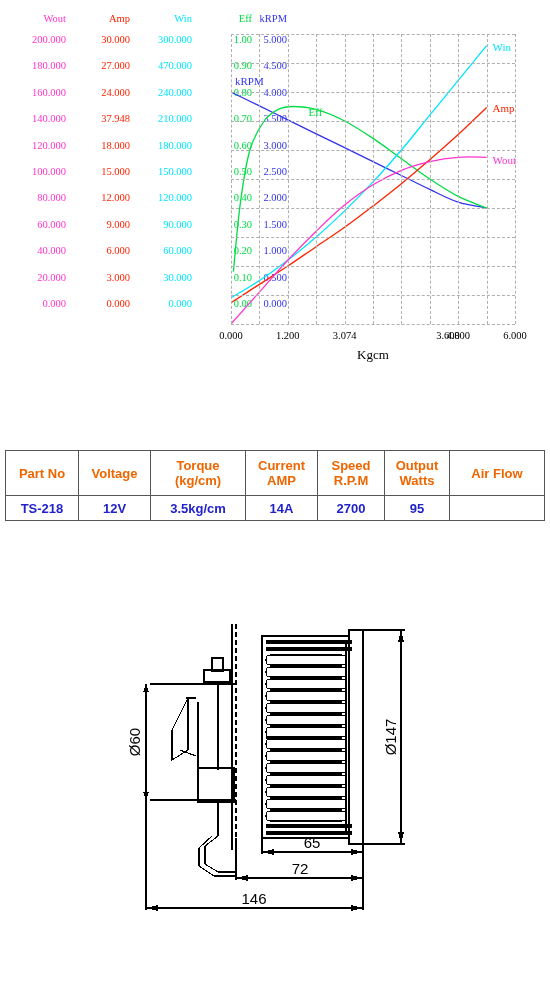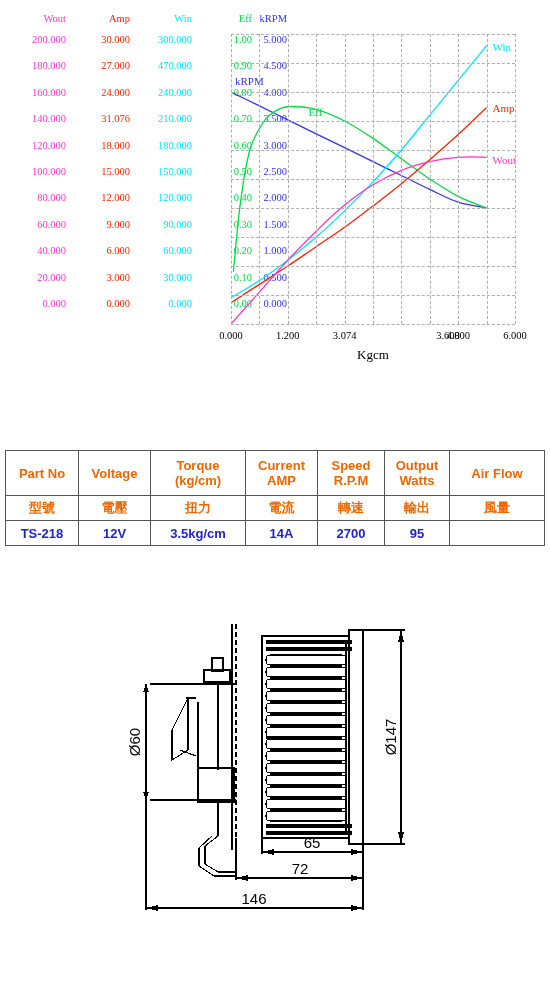--- a/index.html
+++ b/index.html
@@ -58,21 +58,21 @@
       <div class="ax-tick">60.000</div>
       <div class="ax-tick">40.000</div>
       <div class="ax-tick">20.000</div>
       <div class="ax-tick">0.000</div>
     </div>
   <div class="axis-col" id="col-amp">
       <div class="ax-head">Amp</div>
       <div class="ax-tick">30.000</div>
       <div class="ax-tick">27.000</div>
       <div class="ax-tick">24.000</div>
-      <div class="ax-tick">31.076</div>
+      <div class="ax-tick">37.948</div>
       <div class="ax-tick">18.000</div>
       <div class="ax-tick">15.000</div>
       <div class="ax-tick">12.000</div>
       <div class="ax-tick">9.000</div>
       <div class="ax-tick">6.000</div>
       <div class="ax-tick">3.000</div>
       <div class="ax-tick">0.000</div>
     </div>
   <div class="axis-col" id="col-win">
       <div class="ax-head">Win</div>
@@ -185,29 +185,20 @@
         <div>Speed</div>
         <div>R.P.M</div>
       </td>
       <td class="hd" style="width:60px">
         <div>Output</div>
         <div>Watts</div>
       </td>
       <td class="hd">Air  Flow</td>
     </tr>
     <tr>
-      <td class="cn">型號</td>
-      <td class="cn">電壓</td>
-      <td class="cn">扭力</td>
-      <td class="cn">電流</td>
-      <td class="cn">轉速</td>
-      <td class="cn">輸出</td>
-      <td class="cn">風量</td>
-    </tr>
-    <tr>
       <td class="dv">TS-218</td>
       <td class="dv">12V</td>
       <td class="dv">3.5kg/cm</td>
       <td class="dv">14A</td>
       <td class="dv">2700</td>
       <td class="dv">95</td>
       <td class="dv"></td>
     </tr>
   </tbody>
 </table>

